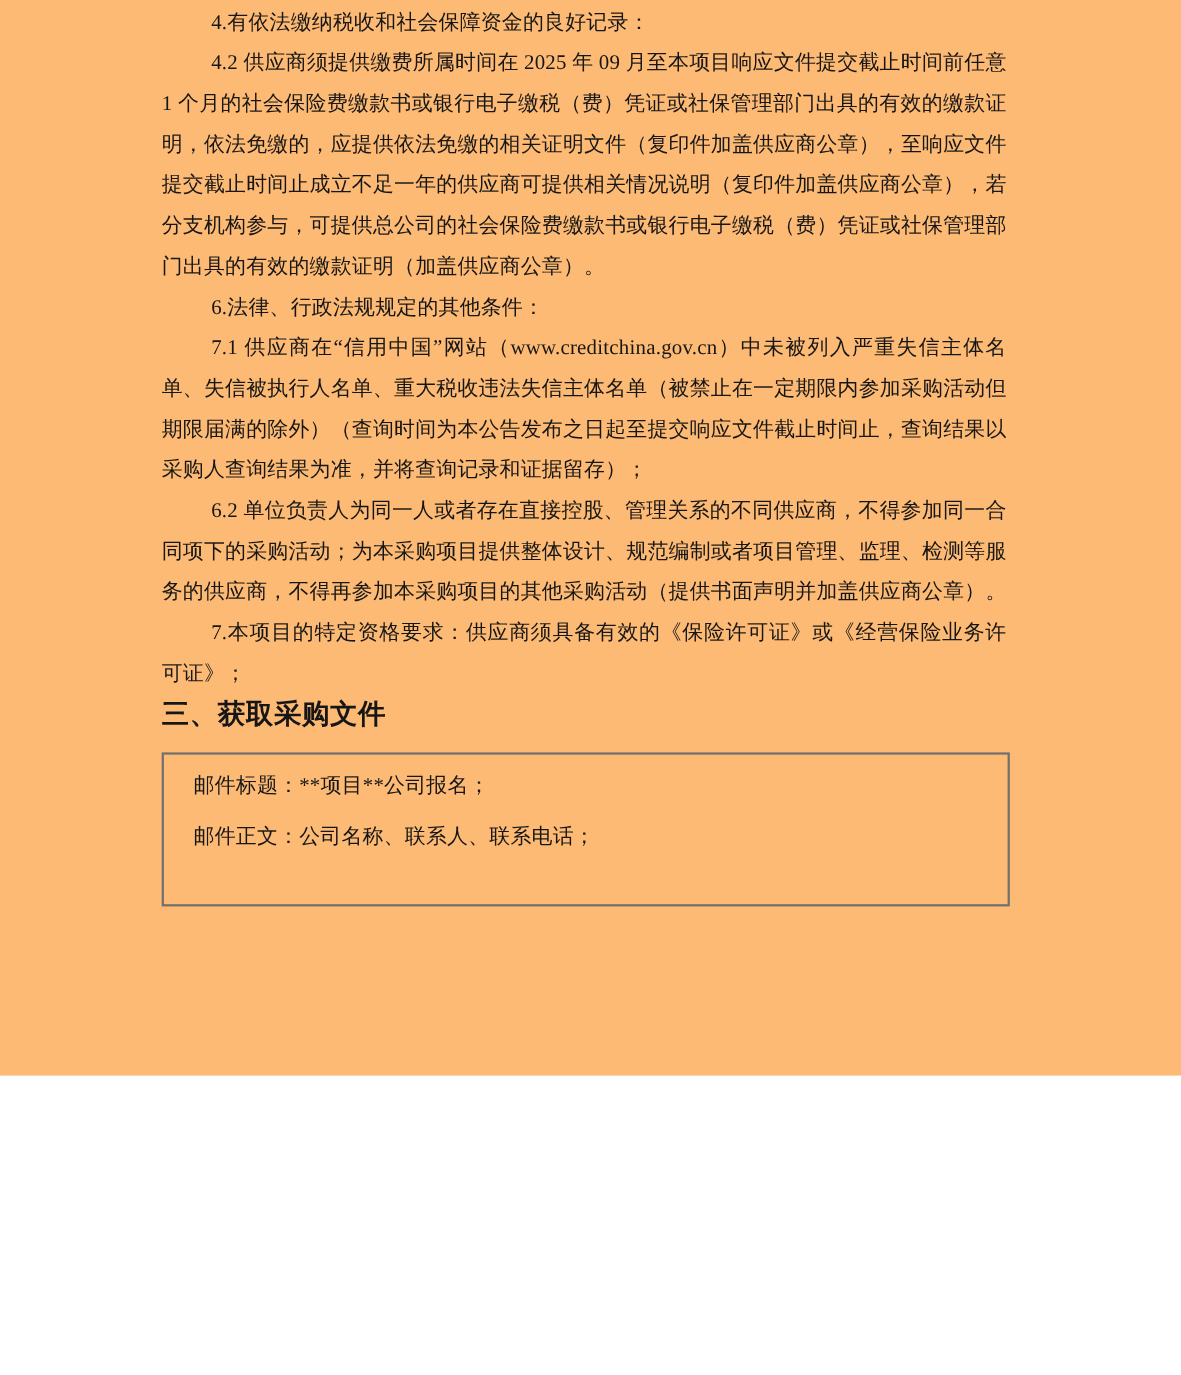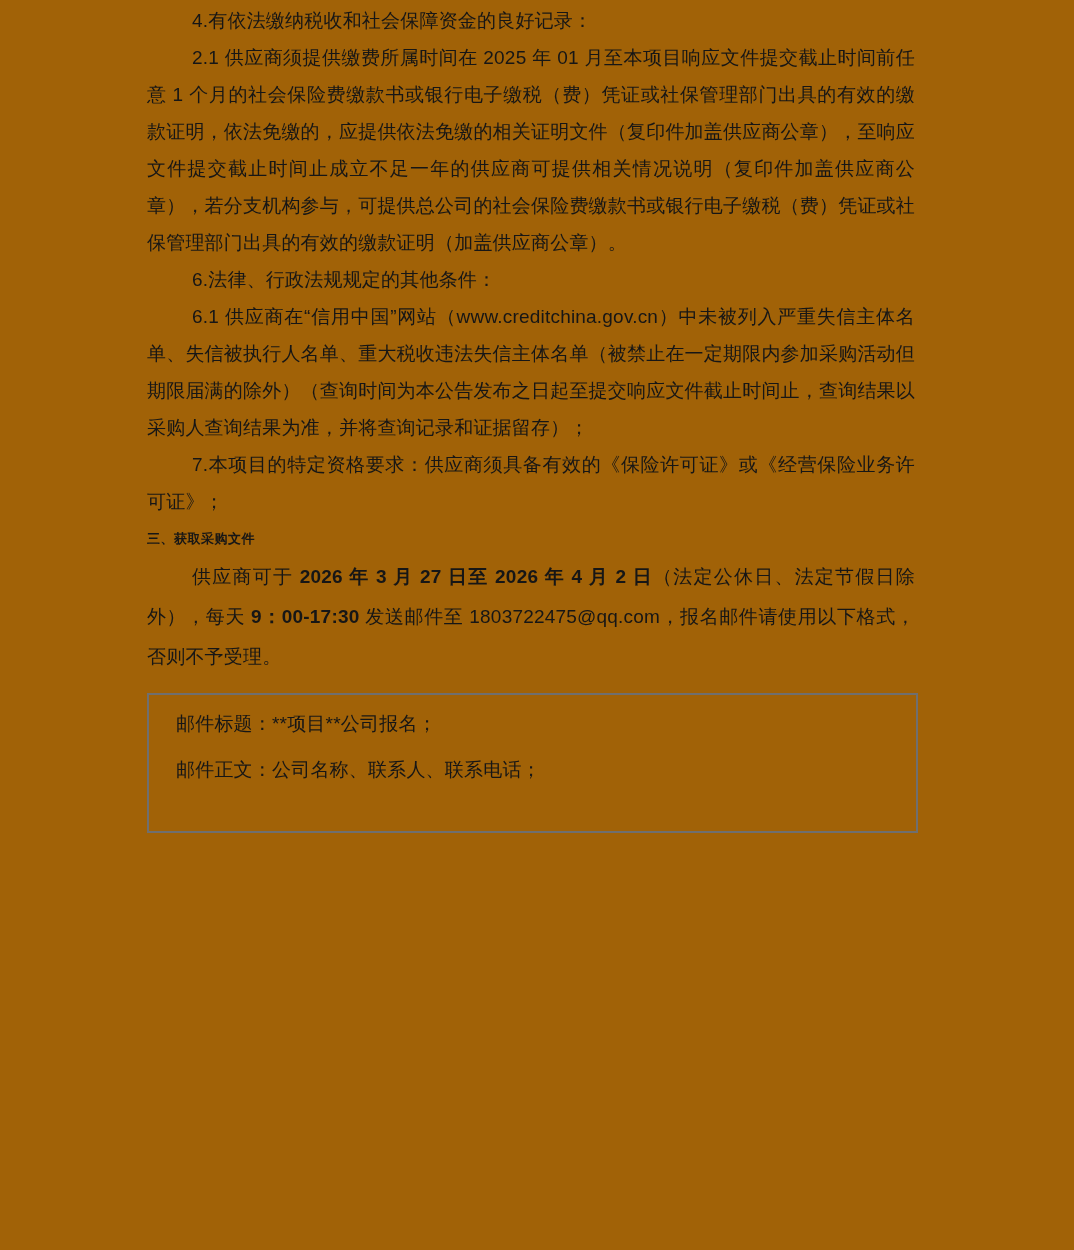--- a/index.html
+++ b/index.html
@@ -3,24 +3,24 @@
 <meta charset="utf-8">
 <style>
   html, body {
     margin: 0;
     padding: 0;
     background: #ffffff;
   }
   .page {
     position: relative;
     width: 1074px;
-    height: 1250px;
-    background: #a16207;
+    height: 978px;
+    background: #fdba74;
     overflow: hidden;
-    font-family: Liberation Sans, sans-serif;
+    font-family: Liberation Serif, serif;
     color: #161616;
   }
   .content {
     position: absolute;
     left: 147px;
     top: 0;
     width: 768px;
     padding-top: 2px;
   }
   .para {
@@ -28,21 +28,21 @@
     font-size: 19px;
     line-height: 37px;
     text-indent: 45px;
     text-align: justify;
     text-align-last: left;
     letter-spacing: 0.2px;
     word-break: break-word;
   }
   .section-heading {
     margin: 0;
-    font-size: 13px;
+    font-size: 25px;
     line-height: 37px;
     font-weight: 700;
     text-indent: 0;
     letter-spacing: 0.5px;
   }
   .obtain-para {
     line-height: 40px;
   }
   .obtain-para b {
     font-weight: 700;
@@ -63,35 +63,33 @@
 </style>
 </head>
 <body>
 
 <div class="page">
   <div class="content">
 
     <p class="para">4.有依法缴纳税收和社会保障资金的良好记录：</p>
 
 
-    <p class="para">2.1 供应商须提供缴费所属时间在 2025 年 01 月至本项目响应文件提交截止时间前任意 1 个月的社会保险费缴款书或银行电子缴税（费）凭证或社保管理部门出具的有效的缴款证明，依法免缴的，应提供依法免缴的相关证明文件（复印件加盖供应商公章），至响应文件提交截止时间止成立不足一年的供应商可提供相关情况说明（复印件加盖供应商公章），若分支机构参与，可提供总公司的社会保险费缴款书或银行电子缴税（费）凭证或社保管理部门出具的有效的缴款证明（加盖供应商公章）。</p>
+    <p class="para">4.2 供应商须提供缴费所属时间在 2025 年 09 月至本项目响应文件提交截止时间前任意 1 个月的社会保险费缴款书或银行电子缴税（费）凭证或社保管理部门出具的有效的缴款证明，依法免缴的，应提供依法免缴的相关证明文件（复印件加盖供应商公章），至响应文件提交截止时间止成立不足一年的供应商可提供相关情况说明（复印件加盖供应商公章），若分支机构参与，可提供总公司的社会保险费缴款书或银行电子缴税（费）凭证或社保管理部门出具的有效的缴款证明（加盖供应商公章）。</p>
 
 
     <p class="para">6.法律、行政法规规定的其他条件：</p>
 
-    <p class="para">6.1 供应商在“信用中国”网站（www.creditchina.gov.cn）中未被列入严重失信主体名单、失信被执行人名单、重大税收违法失信主体名单（被禁止在一定期限内参加采购活动但期限届满的除外）（查询时间为本公告发布之日起至提交响应文件截止时间止，查询结果以采购人查询结果为准，并将查询记录和证据留存）；</p>
+    <p class="para">7.1 供应商在“信用中国”网站（www.creditchina.gov.cn）中未被列入严重失信主体名单、失信被执行人名单、重大税收违法失信主体名单（被禁止在一定期限内参加采购活动但期限届满的除外）（查询时间为本公告发布之日起至提交响应文件截止时间止，查询结果以采购人查询结果为准，并将查询记录和证据留存）；</p>
 
+    <p class="para">6.2 单位负责人为同一人或者存在直接控股、管理关系的不同供应商，不得参加同一合同项下的采购活动；为本采购项目提供整体设计、规范编制或者项目管理、监理、检测等服务的供应商，不得再参加本采购项目的其他采购活动（提供书面声明并加盖供应商公章）。</p>
 
     <p class="para">7.本项目的特定资格要求：供应商须具备有效的《保险许可证》或《经营保险业务许可证》；</p>
 
     <h2 class="section-heading">三、获取采购文件</h2>
 
-    <p class="para obtain-para">
-      <span>供应商可于 </span><b>2026 年 3 月 27 日至 2026 年 4 月 2 日</b><span>（法定公休日、法定节假日除外），每天 </span><b>9：00-17:30</b><span> 发送邮件至 1803722475@qq.com，报名邮件请使用以下格式，否则不予受理。</span>
-    </p>
 
     <div class="mail-box">
       <p class="para">邮件标题：**项目**公司报名；</p>
       <p class="para">邮件正文：公司名称、联系人、联系电话；</p>
     </div>
 
   </div>
 </div>
 
 </body></html>

